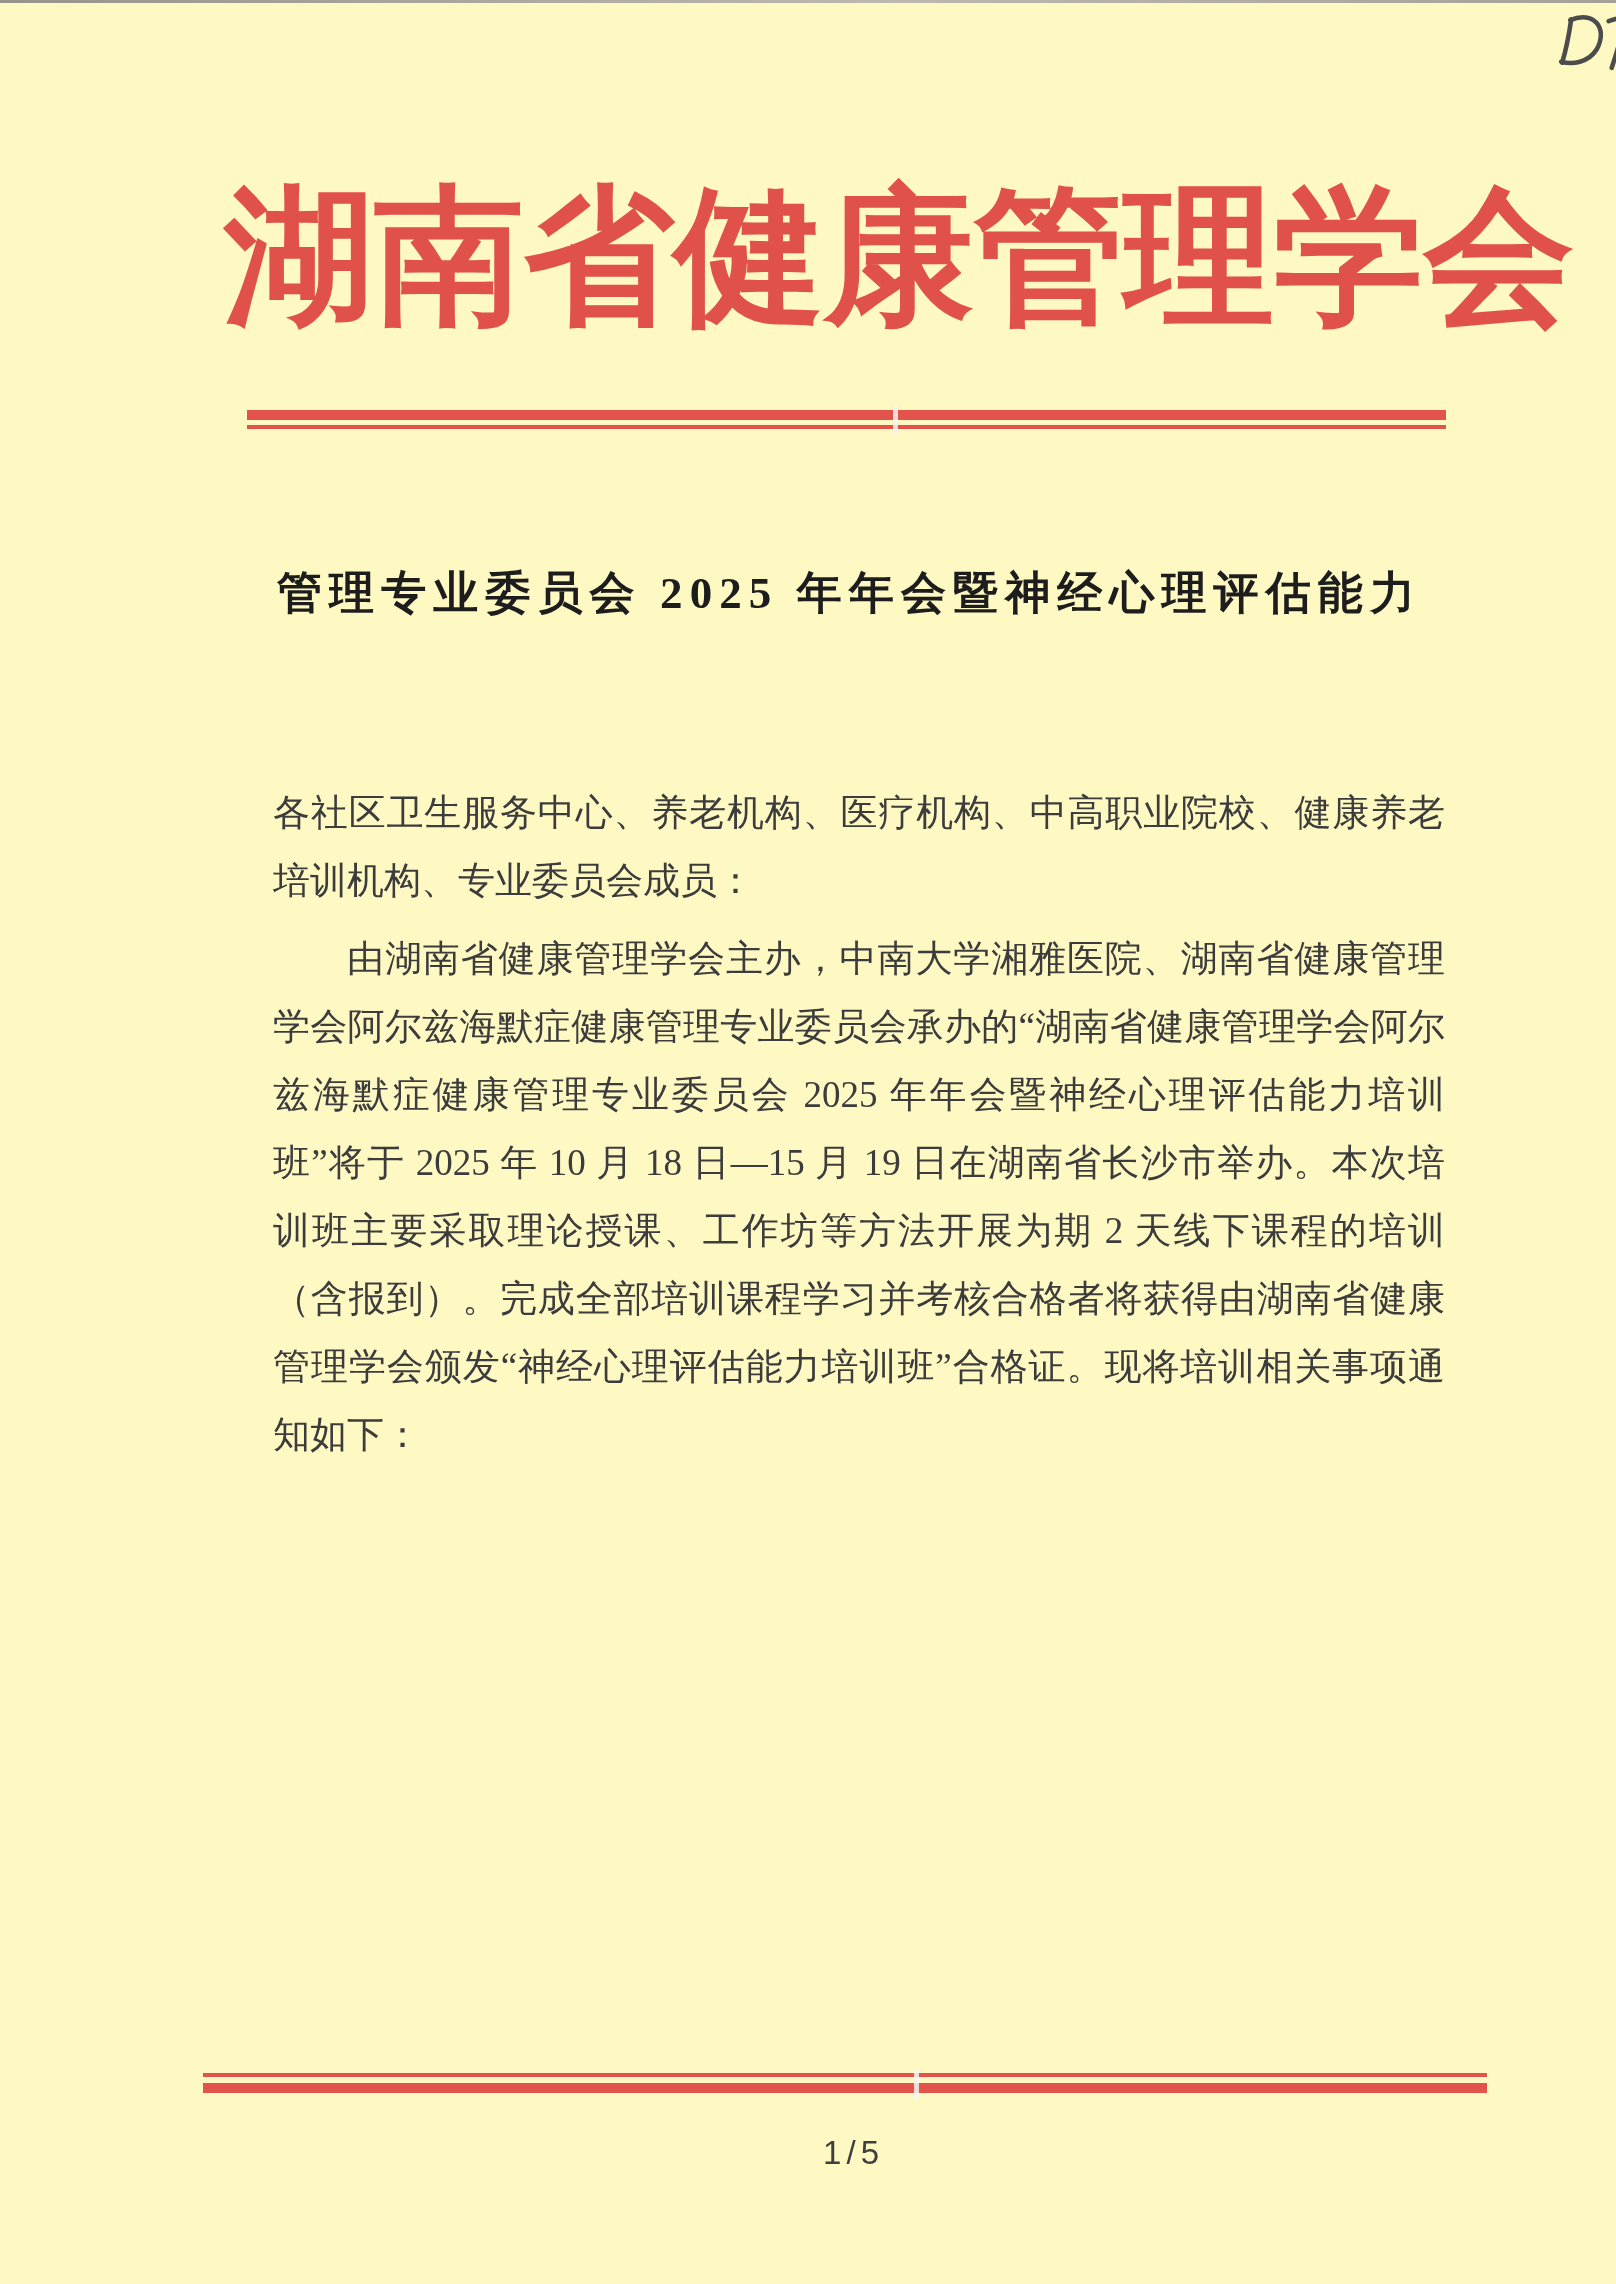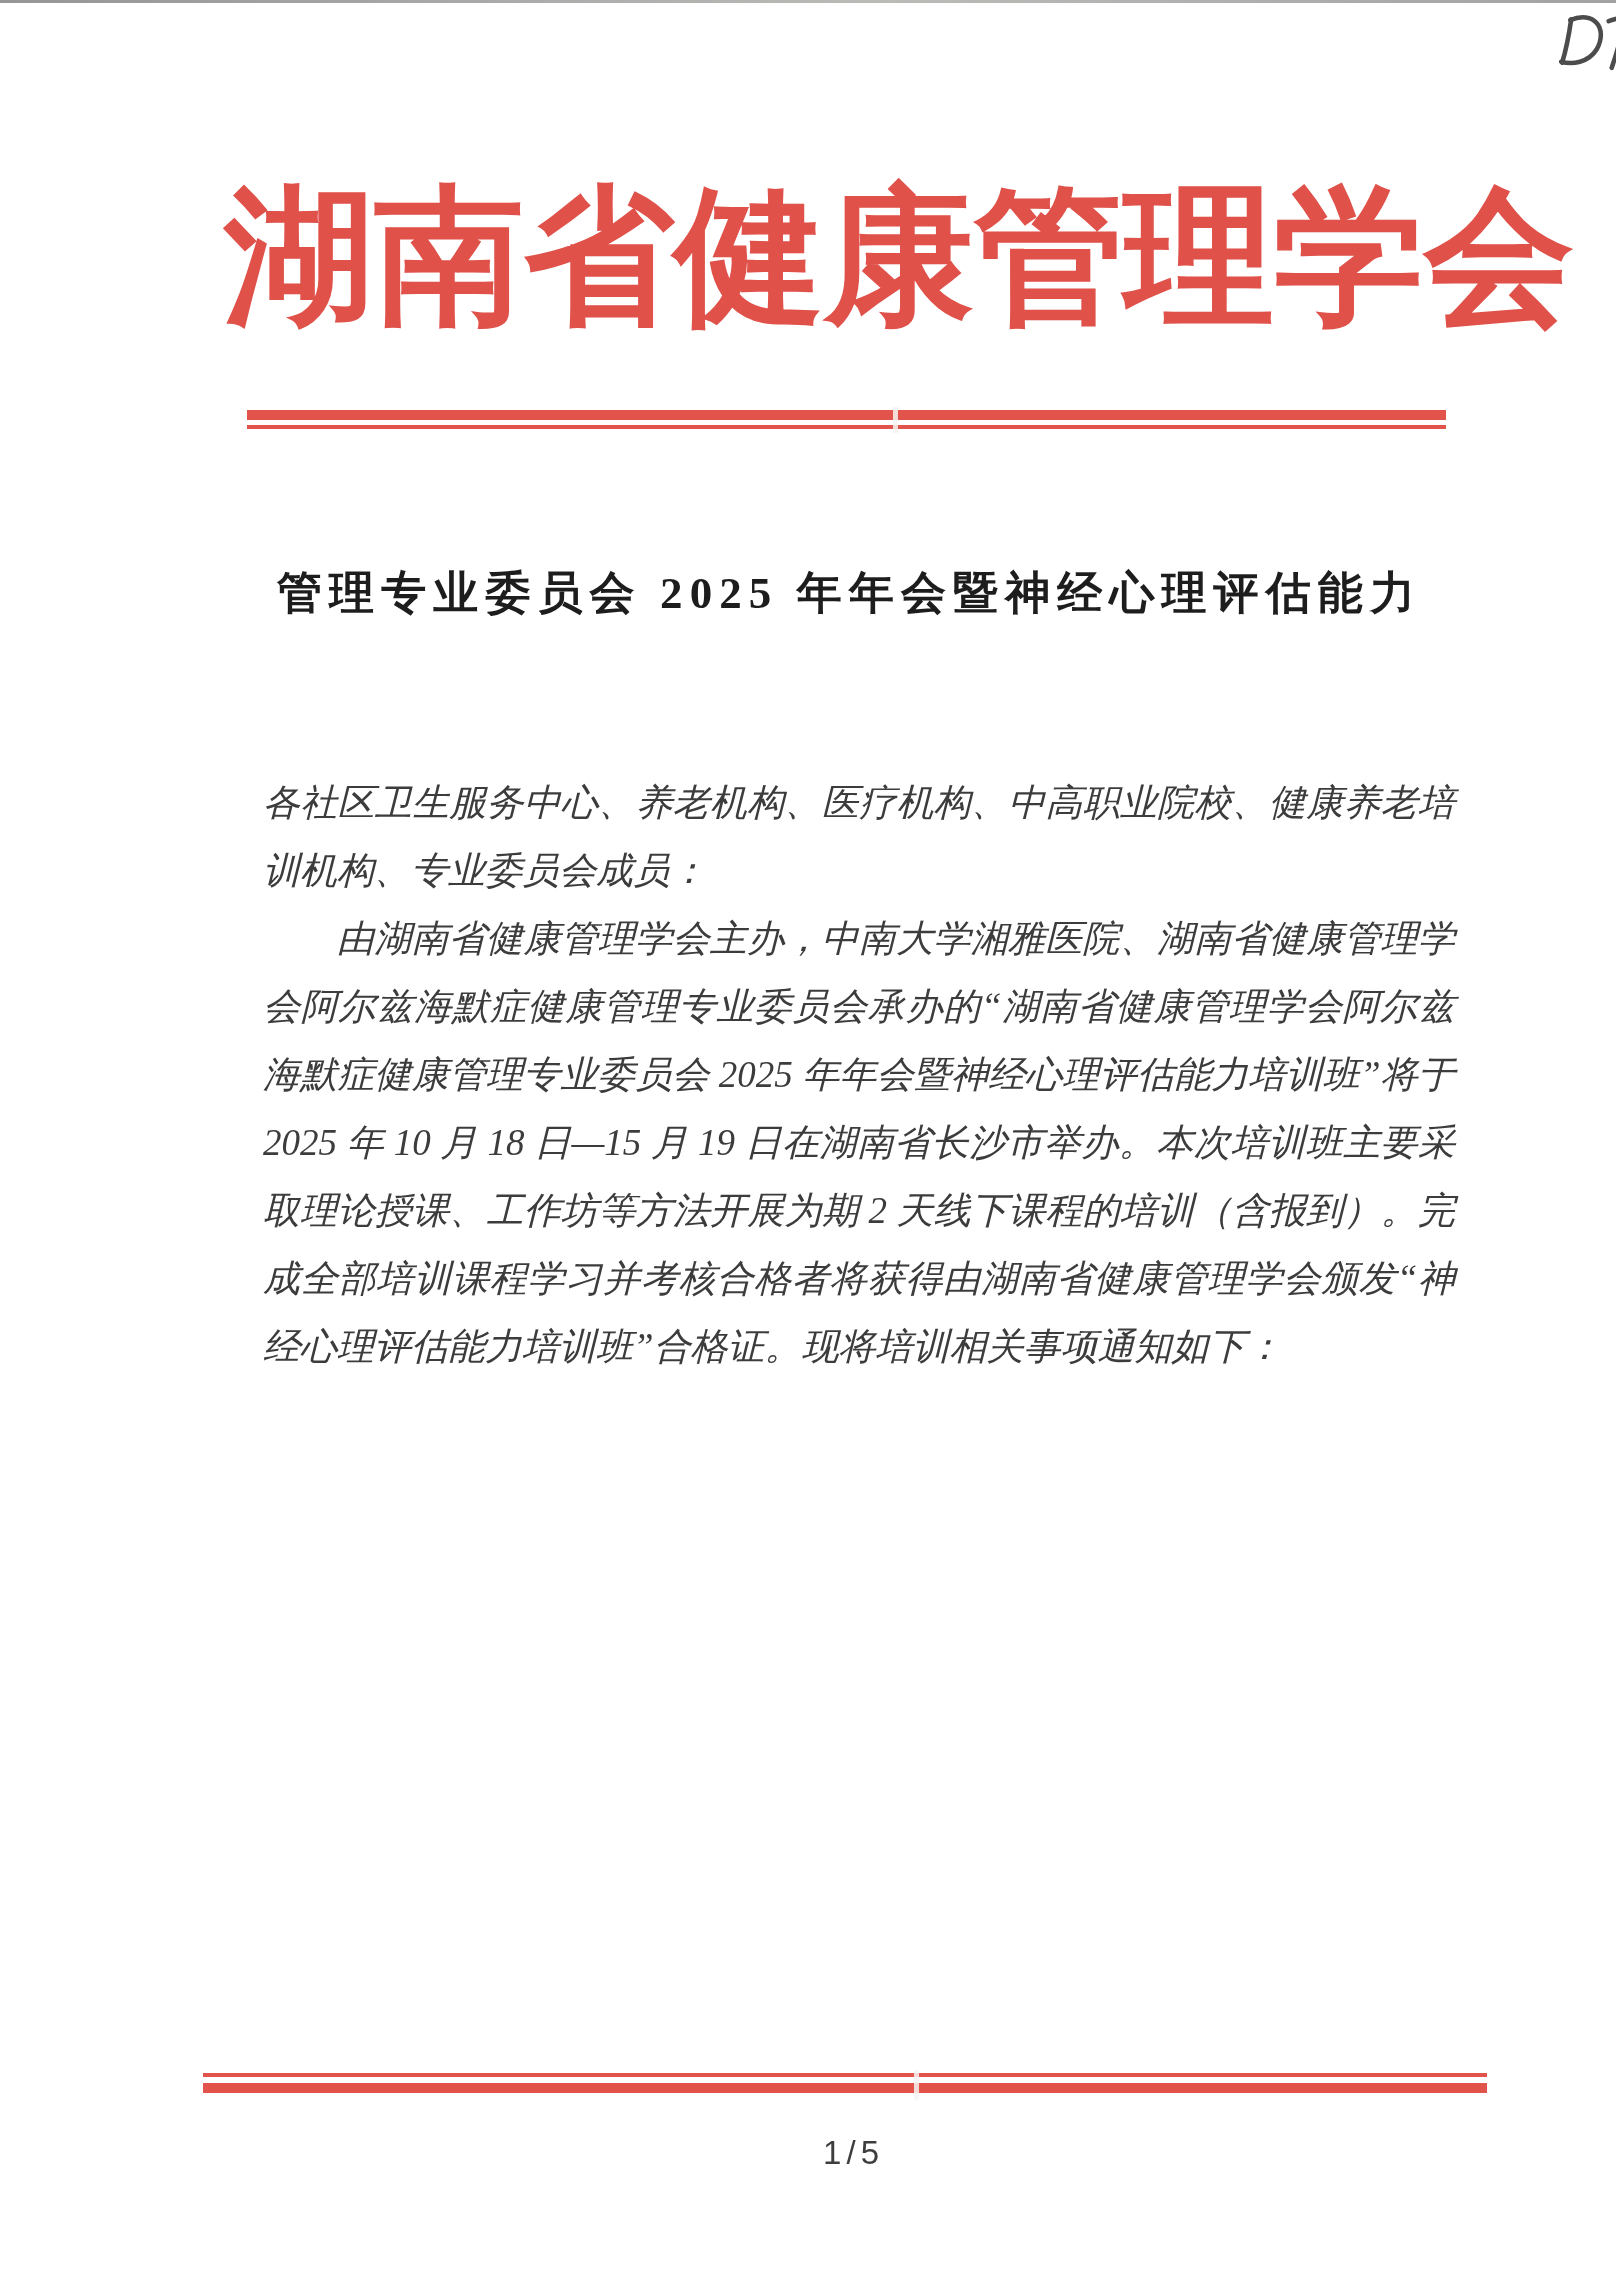--- a/index.html
+++ b/index.html
@@ -1,19 +1,19 @@
 <!DOCTYPE html>
 <html style="font-size:8.1px"><head>
 <meta charset="utf-8">
 <style>
   html,body{margin:0;padding:0;background:#e8e6e3;}
   .page{
     position:relative;
     width:1617px;height:2284px;
-    background:#ffffff;
+    background:#fef9c3;
     overflow:hidden;
     font-family:"Liberation Serif","DejaVu Serif",serif;
   }
   .scan-edge-top{
     position:absolute;top:0;left:0;width:100%;height:3.1px;
     background:linear-gradient(to right,#7d7b79,#aba9a6 55%,#8d8b89);
     opacity:.8;
   }
   .handwriting{
     position:absolute;left:1552px;top:6.1px;width:81px;height:76px;
@@ -50,21 +50,21 @@
     font-weight:bold;color:#1d1d1d;
     letter-spacing:7.1px;
   }
   .doc-body{
     position:absolute;top:769px;left:263px;width:1192px;
     font-size:37px;line-height:68px;
     color:#3c3c3c;
     text-align:justify;text-justify:inter-ideograph;
     word-break:break-all;
   }
-  .doc-body p{margin:0;font-style:italic;}
+  .doc-body p{margin:10px;}
   .doc-body p.indent{text-indent:2em;}
   .page-number{
     position:absolute;top:2134px;left:823px;
     font-family:Liberation Sans, sans-serif;
     font-size:33px;letter-spacing:5.1px;color:#3e3e3e;
   }
 </style>
 </head>
 <body>
 

